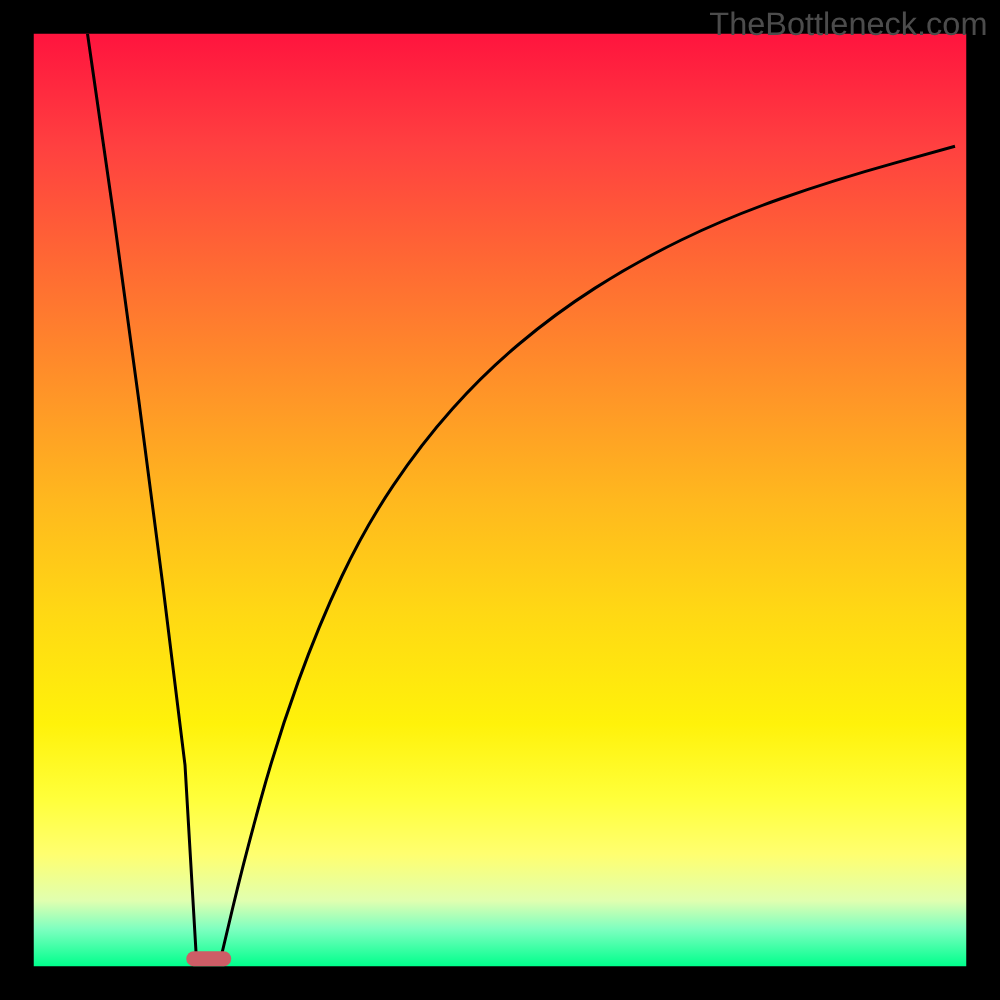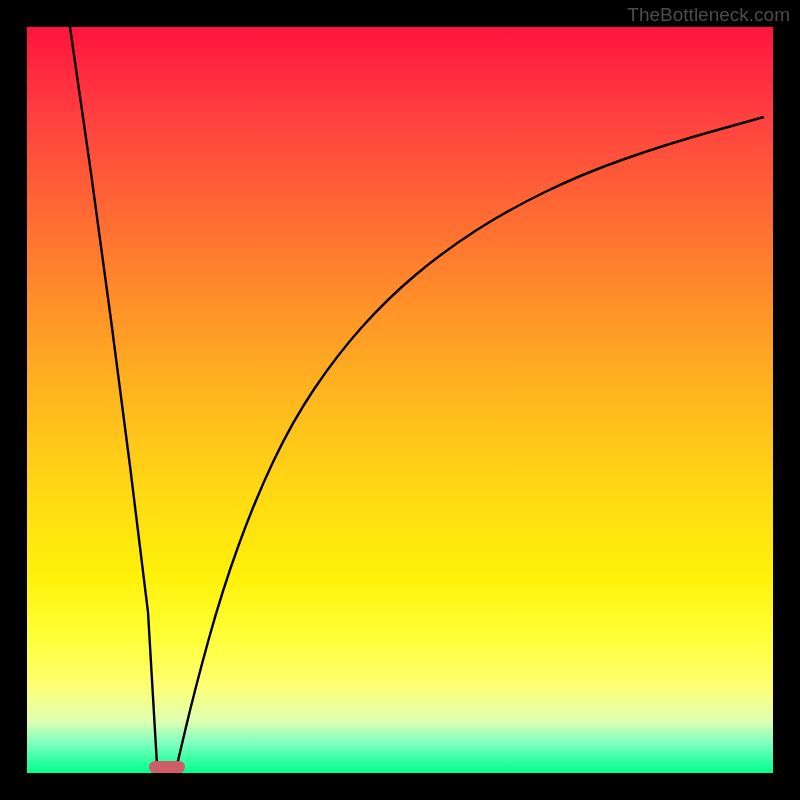--- a/index.html
+++ b/index.html
@@ -29,21 +29,21 @@
       #ffff70 88%,
       #e0ffb0 93%,
       #7effc0 96%,
       #00ff8c 100%);
   }
   .watermark {
     position: absolute;
     top: 4px;
     right: 10px;
     color: #4c4c4c;
-    font-size: 19px;
+    font-size: 26px;
     font-weight: 400;
     letter-spacing: 0px;
     user-select: none;
   }
   .curve-svg {
     position: absolute;
     left: 27px;
     top: 27px;
     width: 746px;
     height: 746px;

